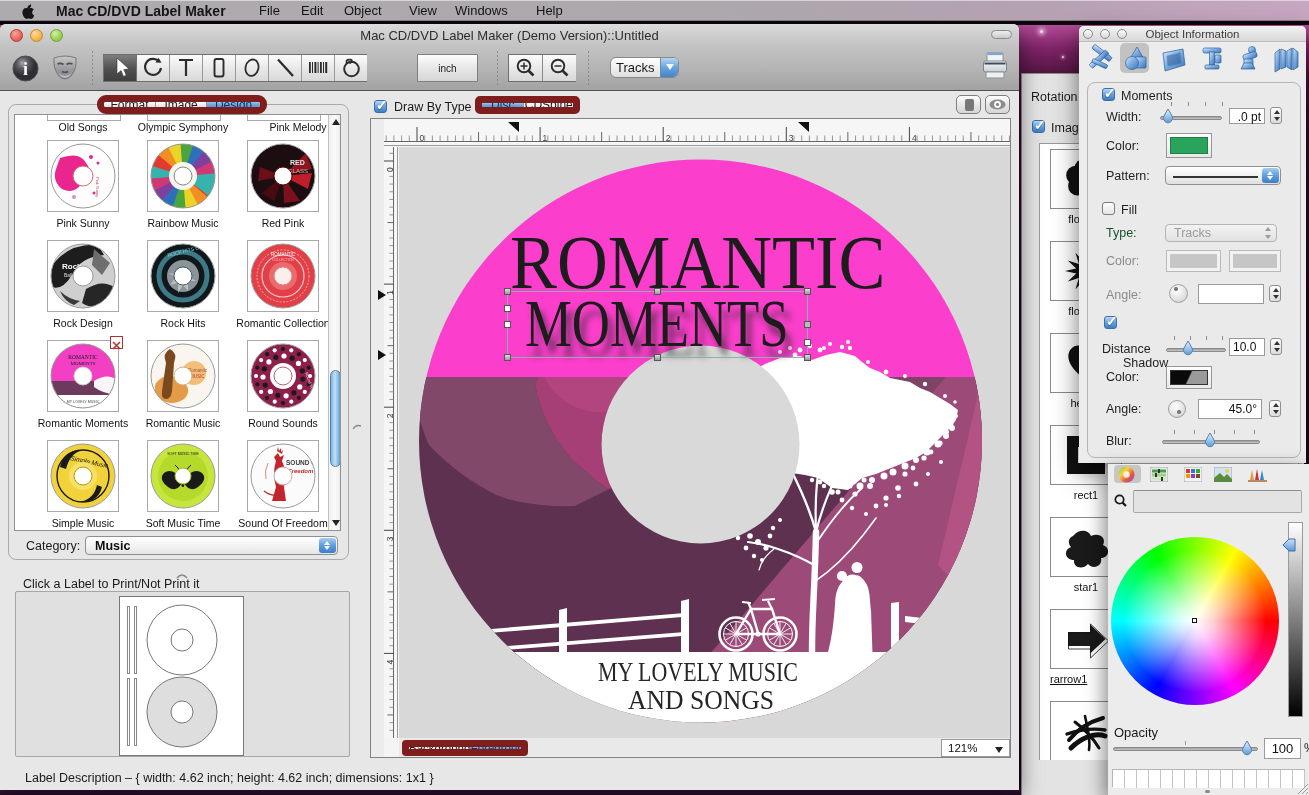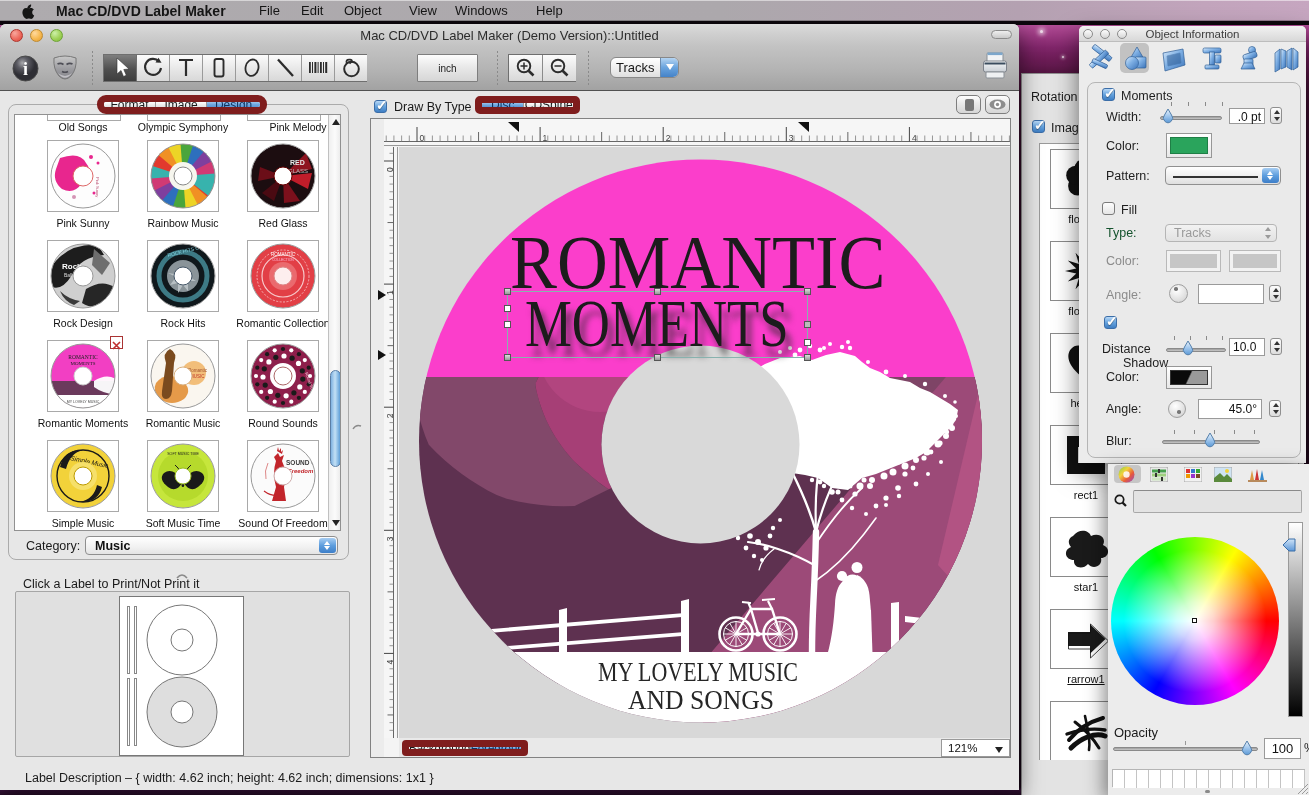--- a/index.html
+++ b/index.html
@@ -122,21 +122,21 @@
       </svg></div>
     <div class="abs" style="left:28px;top:415px;width:72px;text-align:center;font-size:11px;color:#111;">rect1</div>
     <div class="abs" style="left:28px;top:443px;width:72px;height:60px;background:#fff;border:1px solid #8a8a8a;"><svg width="54" height="50" viewBox="0 0 54 50" style="margin:4px 0 0 8px;">
         <path d="M14 14 C20 6 30 8 32 14 C40 10 48 16 44 23 C52 26 50 36 42 36 C44 44 34 48 29 42 C24 48 14 46 15 38 C6 38 4 28 12 25 C8 20 10 16 14 14 Z" fill="#1a1a1a"></path>
       </svg></div>
     <div class="abs" style="left:28px;top:507px;width:72px;text-align:center;font-size:11px;color:#111;">star1</div>
     <div class="abs" style="left:28px;top:535px;width:72px;height:60px;background:#fff;border:1px solid #8a8a8a;"><svg width="54" height="50" viewBox="0 0 54 50" style="margin:4px 0 0 8px;">
         <path d="M8 17 L30 17 L30 8 L48 25 L30 42 L30 33 L8 33 Z" fill="#1a1a1a" stroke="#fff" stroke-width="2"></path>
         <path d="M8 17 L30 17 L30 8 L48 25 L30 42 L30 33 L8 33 Z" fill="none" stroke="#111" stroke-width="0.8" transform="translate(1.5,2)"></path>
       </svg></div>
-    <div class="abs" style="left:28px;top:599px;width:72px;text-align:center;font-size:11px;color:#111;text-decoration:underline;">rarrow1</div>
+    <div class="abs" style="left:28px;top:599px;width:72px;font-size:11px;color:#111;text-decoration:underline;">rarrow1</div>
     <div class="abs" style="left:28px;top:627px;width:72px;height:60px;background:#fff;border:1px solid #8a8a8a;"><svg width="54" height="50" viewBox="0 0 54 50" style="margin:4px 0 0 8px;">
         <g stroke="#111" stroke-width="4" stroke-linecap="round" fill="none">
           <path d="M10 34 C18 24 30 16 44 12"></path>
           <path d="M8 28 C20 24 34 22 46 24" stroke-width="3.4"></path>
           <path d="M12 42 C22 32 36 26 46 30" stroke-width="5"></path>
           <path d="M16 16 C24 22 34 32 40 42" stroke-width="3"></path>
           <path d="M26 10 C28 20 32 34 30 44" stroke-width="2.6"></path>
         </g>
       </svg></div>
   <div class="abs" style="left:0;top:686px;width:283px;height:110px;background:#e3e3e3;"></div>
@@ -360,21 +360,21 @@
                 <path d="M33 33 L50 58 L34 60 Z" fill="#7c101c"></path>
                 <path d="M33 33 L24 58 L12 50 Z" fill="#4a0a12"></path>
                 <path d="M33 33 L8 38 L10 24 Z" fill="#6b0e18"></path>
                 <text x="40" y="22" font-size="7" font-weight="bold" fill="#e8e8e8">RED</text>
                 <text x="38" y="30" font-size="6" fill="#bbb">GLASS</text>
                 <circle cx="33" cy="33" r="9" fill="#fff" stroke="#600" stroke-width="1"></circle>
               </g>
               <circle cx="33" cy="33" r="32" fill="none" stroke="#999" stroke-width="1"></circle>
             </svg></div>
         </div>
-      <div class="tlabel" style="left:213px;top:102px;">Red Glass</div>
+      <div class="tlabel" style="left:213px;top:102px;">Red Pink</div>
       <div class="thumb" style="left:32px;top:125px;">
           <div class="abs" style="left:2px;top:2px;"><svg width="66" height="66" viewBox="0 0 66 66">
               <defs>
                 <clipPath id="cc3">
                   <circle cx="33" cy="33" r="32"></circle>
                 </clipPath>
               </defs>
               <g clip-path="url(#cc3)">
                 <circle cx="33" cy="33" r="32" fill="#cfcfcf"></circle>
                 <path d="M0 26 Q16 0 48 2 L54 12 Q30 14 22 32 Q12 48 2 44 Z" fill="#1d1d1d"></path>

